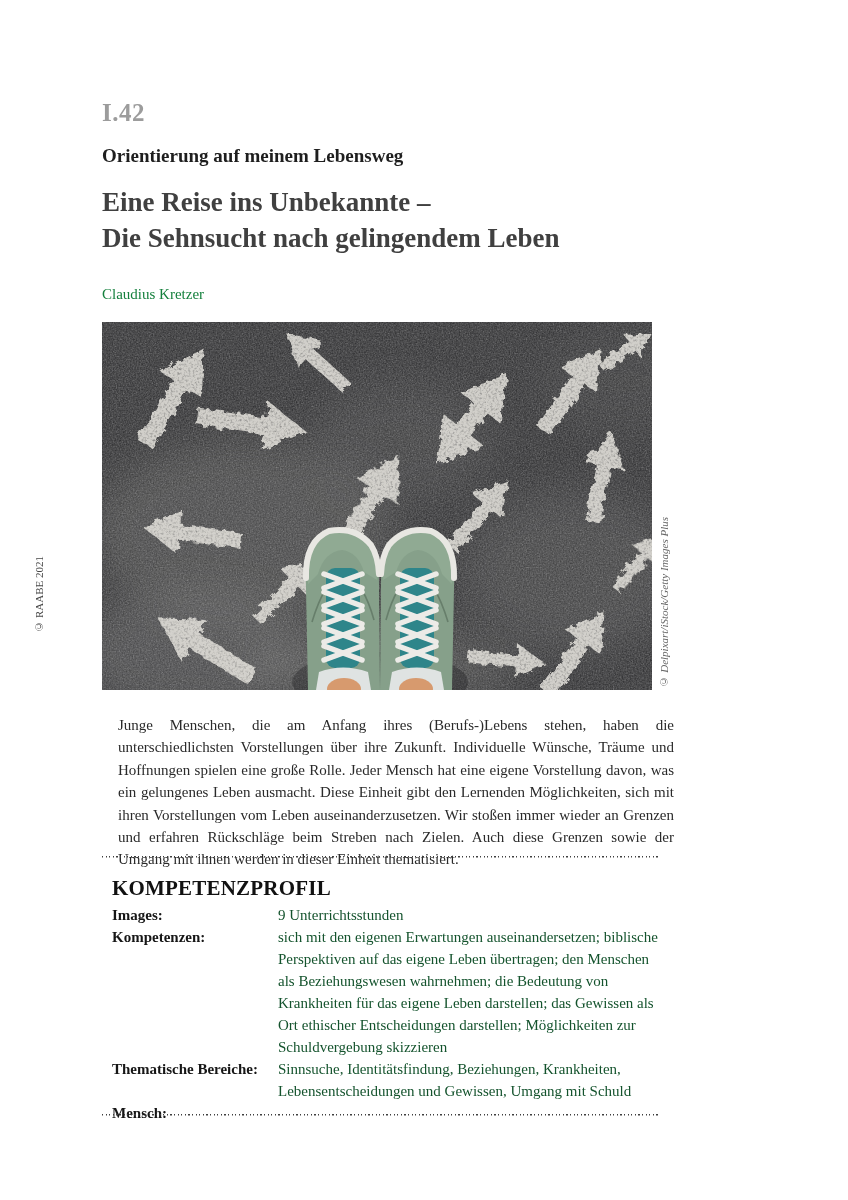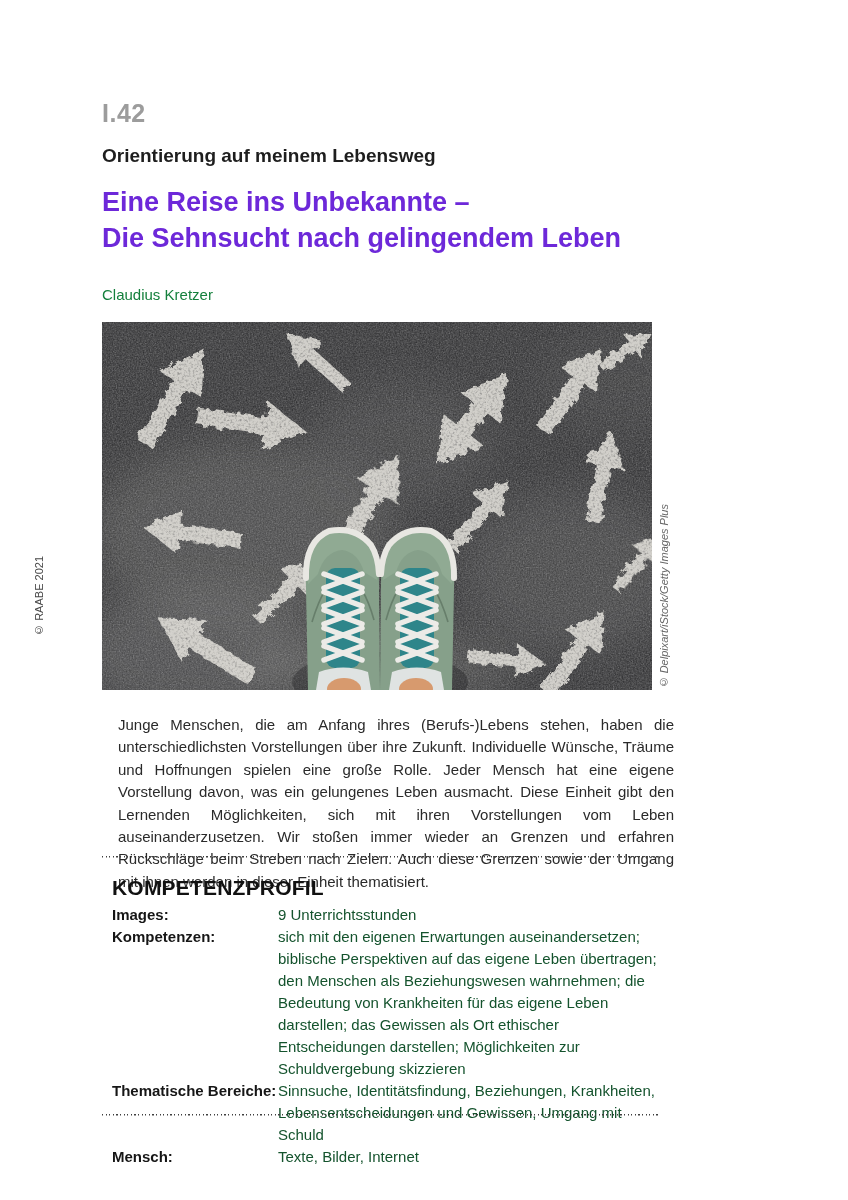--- a/index.html
+++ b/index.html
@@ -1,34 +1,34 @@
 <!DOCTYPE html>
 <html lang="de"><head>
 <meta charset="utf-8">
 <style>
   html,body{margin:0;padding:0;background:#ffffff;}
   .page{
     position:relative;
     width:848px;height:1200px;
     background:#ffffff;
-    font-family:Liberation Sans, sans-serif;
+    font-family:Liberation Serif, serif;
     color:#222;
     overflow:hidden;
   }
   .kicker{
     position:absolute;left:102px;top:99px;
     font-size:25px;font-weight:700;color:#9c9c9c;letter-spacing:.5px;
   }
   .series{
     position:absolute;left:102px;top:145px;
     font-size:19px;font-weight:700;color:#1e1e1e;text-align:center;
   }
   .title{
     position:absolute;left:102px;top:184px;
-    font-size:27px;font-weight:700;line-height:36px;color:#6d28d9;margin:0;
+    font-size:27px;font-weight:700;line-height:36px;color:#404040;margin:0;
   }
   .author{
     position:absolute;left:102px;top:286px;
     font-size:15px;color:#15803d;
   }
   .photo{
     position:absolute;left:102px;top:322px;width:550px;height:368px;
     overflow:hidden;background:#2c2c2e;
   }
   .vert{
@@ -168,18 +168,17 @@
   <div class="kp-title">KOMPETENZPROFIL</div>
 
   <div class="kp-grid">
     <div class="kp-label">Images:</div>
     <div class="kp-value">9 Unterrichtsstunden</div>
     <div class="kp-label">Kompetenzen:</div>
     <div class="kp-value">sich mit den eigenen Erwartungen auseinandersetzen; biblische Perspektiven auf das eigene Leben übertragen; den Menschen als Beziehungswesen wahrnehmen; die Bedeutung von Krankheiten für das eigene Leben darstellen; das Gewissen als Ort ethischer Entscheidungen darstellen; Möglichkeiten zur Schuldvergebung skizzieren</div>
     <div class="kp-label">Thematische Bereiche:</div>
     <div class="kp-value">Sinnsuche, Identitätsfindung, Beziehungen, Krankheiten, Lebensentscheidungen und Gewissen, Umgang mit Schuld</div>
     <div class="kp-label">Mensch:</div>
-    <div class="kp-value">Texte, Bilder, Internet</div>
   </div>
 
   <div class="rule rule-bottom"></div>
 
 </div>
 
 </body></html>

